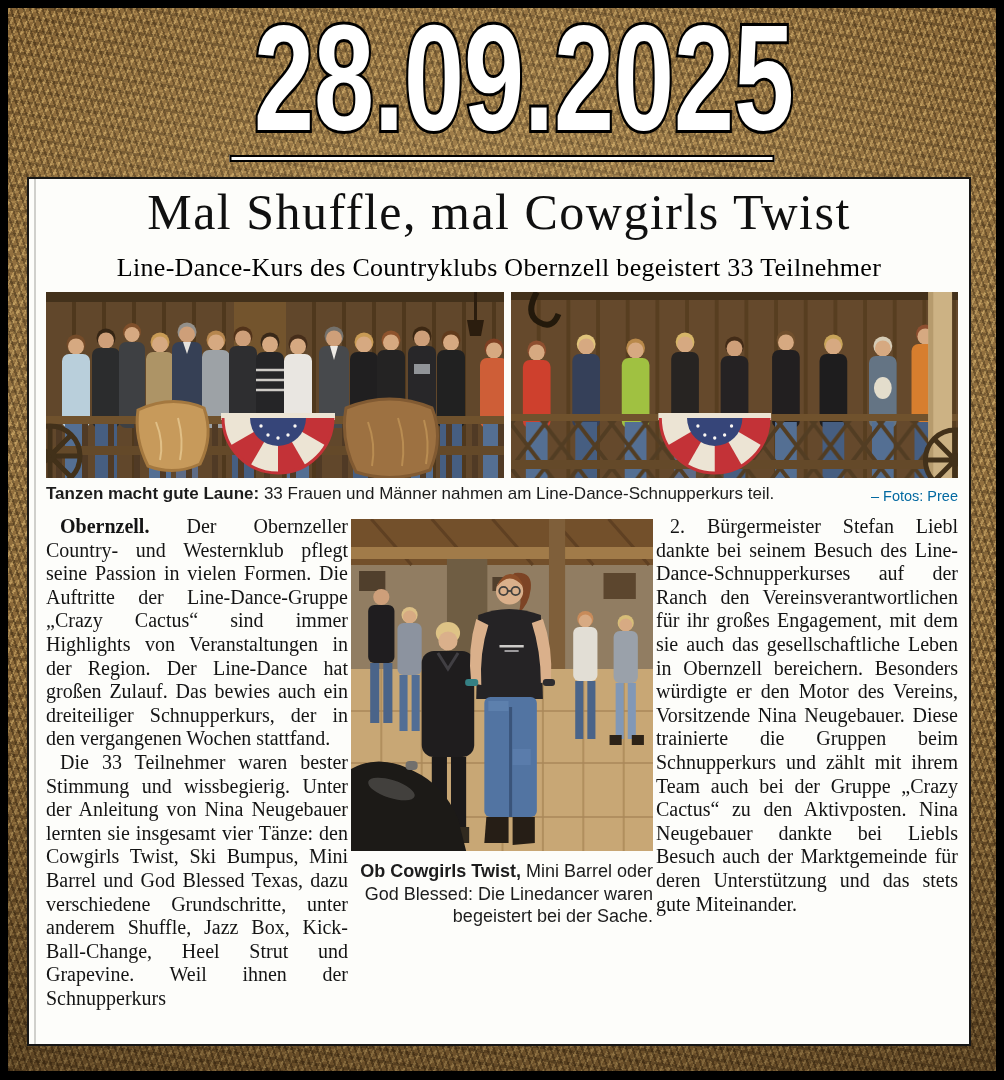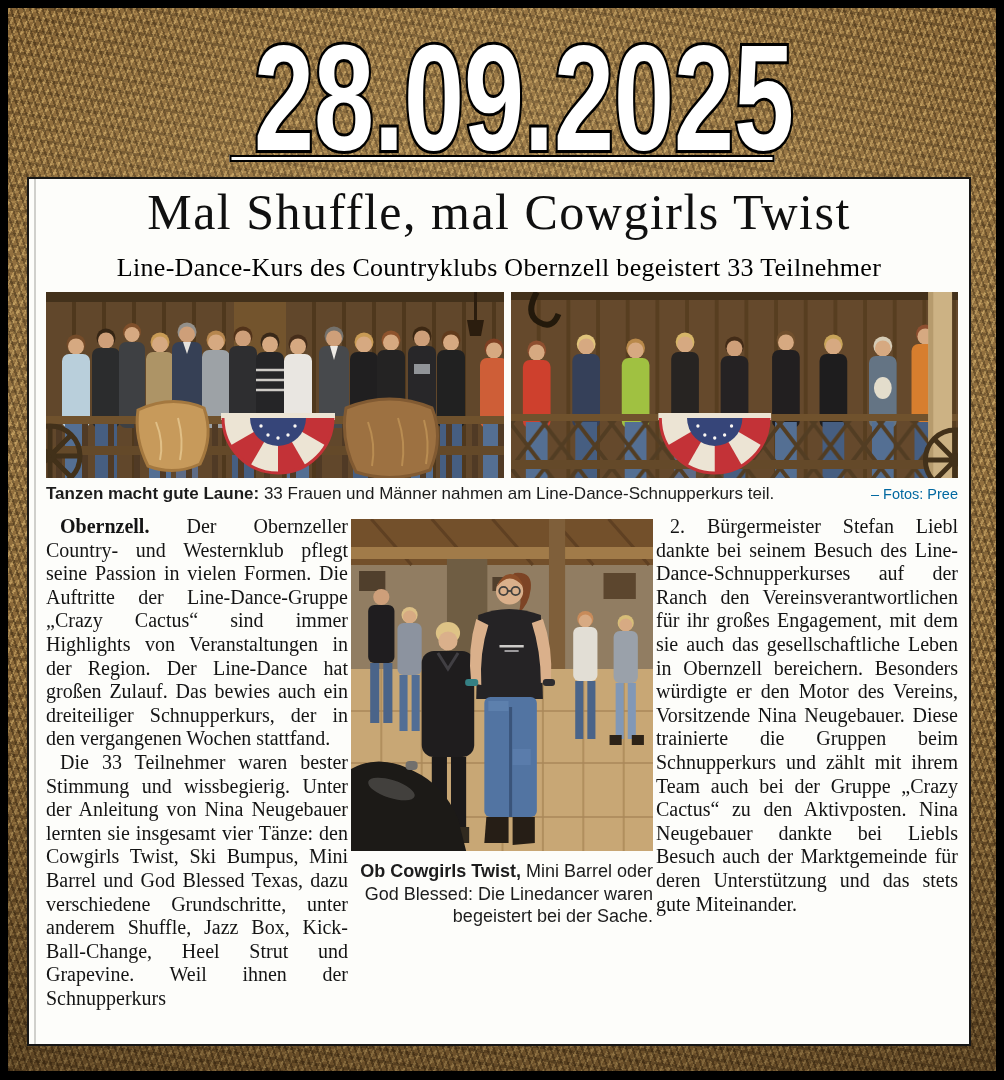--- a/index.html
+++ b/index.html
@@ -17,21 +17,21 @@
     background-color: #8a6838;
     background-image:
       radial-gradient(ellipse 115% 85% at 50% 32%, rgba(255,226,160,.30) 0%, rgba(0,0,0,0) 55%, rgba(22,12,2,.50) 100%),
       repeating-linear-gradient(72deg,  rgba(51,34,13,.45) 0 2px, rgba(0,0,0,0) 2px 6px),
       repeating-linear-gradient(-64deg, rgba(240,205,130,.35) 0 2px, rgba(0,0,0,0) 2px 7px),
       repeating-linear-gradient(8deg,   rgba(60,40,16,.35) 0 3px, rgba(0,0,0,0) 3px 12px),
       repeating-linear-gradient(-14deg, rgba(215,175,105,.30) 0 2px, rgba(0,0,0,0) 2px 9px);
     overflow: hidden;
   }
   
-  .date-banner { position: absolute; top: 20px; left: 0; width: 100%; text-align: center; padding-left: 43px; }
+  .date-banner { position: absolute; top: 0; left: 0; width: 100%; text-align: center; padding-left: 43px; }
   .date-svg { display: block; margin: 0 auto; width: 640px; height: 140px; }
   .date-underline {
     position: absolute; top: 147px; left: 50%; transform: translateX(-50%);
     width: 545px; height: 7px; background: #fff; border: 2px solid #000;
   }
   
   .paper {
     position: absolute; left: 19px; top: 169px; width: 944px; height: 869px;
     background: #fdfdfa; border: 2px solid #161616;
   }
@@ -46,21 +46,21 @@
     text-align: center; font-family: "Liberation Serif", serif;
     font-size: 26px; font-weight: 400; letter-spacing: .3px; color: #000000;
   }
   .photo-row { position: absolute; top: 113px; left: 17px; right: 11px; height: 186px; display: flex; gap: 7px; }
   .photo { overflow: hidden; background: #5a4128; }
   .photo svg { display: block; width: 100%; height: 100%; }
   .photo-left { width: 458px; flex: none; }
   .photo-right { flex: 1; }
   .cap-row {
     position: absolute; top: 305px; left: 17px; right: 11px;
-    display: flex; justify-content: space-between; align-items: center;
+    display: flex; justify-content: space-between; align-items: flex-end;
     font-family: "Liberation Sans", sans-serif; font-size: 17px; color: #1c1c1c;
   }
   .cap-bold { font-weight: 700; }
   .credit { font-size: 14.5px; color: #0369a1; white-space: nowrap; padding-left: 10px; }
   
   .columns {
     position: absolute; top: 336px; left: 17px; right: 11px; bottom: 6px;
     display: flex; gap: 3px; overflow: hidden;
   }
   .col { flex: 1; min-width: 0; }

